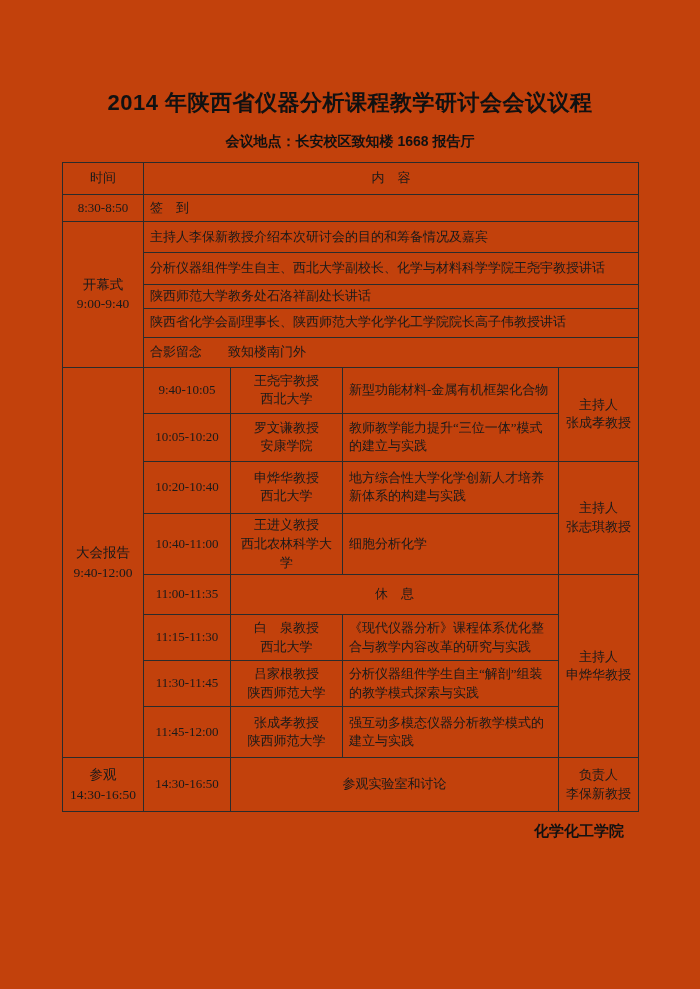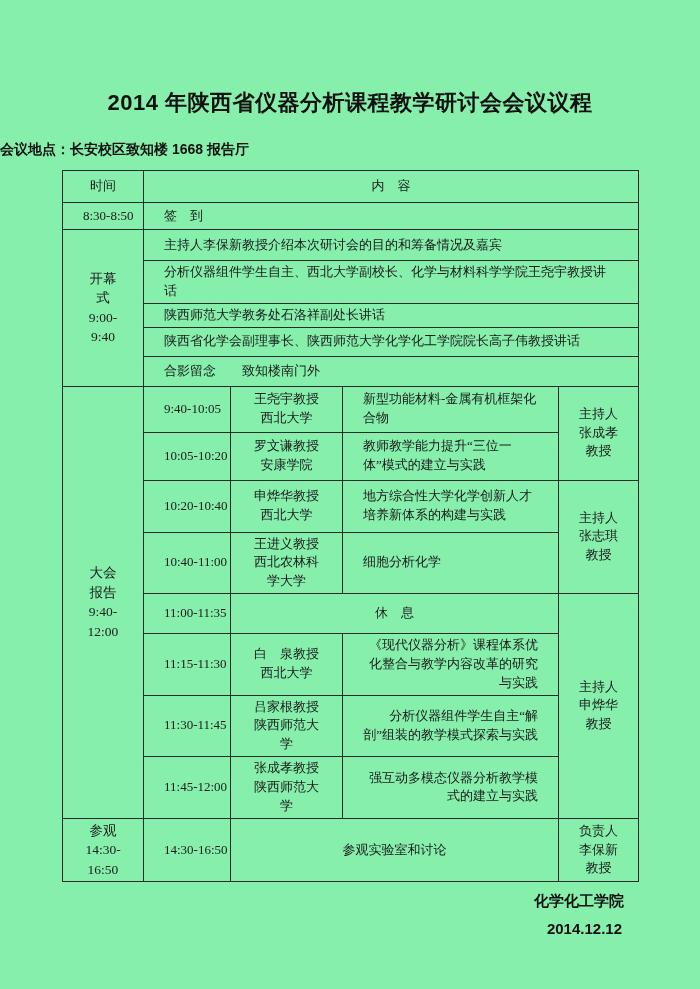--- a/index.html
+++ b/index.html
@@ -1,21 +1,21 @@
 <!DOCTYPE html>
 <html><head>
 <meta charset="utf-8">
 <style>
   * { margin: 0; padding: 0; box-sizing: border-box; }
   html, body { background: #ffffff; }
   .page {
     position: relative;
     width: 700px;
     height: 989px;
-    background: #86efac;
+    background: #c2410c;
     color: #1c1c1c;
     font-family: "Liberation Serif", serif;
     overflow: hidden;
   }
   .doc-title {
     margin-top: 88px;
     text-align: center;
     font-family: "Liberation Sans", sans-serif;
     font-weight: bold;
     font-size: 22px;
@@ -24,53 +24,53 @@
   }
   .doc-sub1 {
     margin-top: 33px;
     text-align: center;
     font-family: "Liberation Sans", sans-serif;
     font-weight: bold;
     font-size: 15px;
     color: #111;
   }
   .doc-sub2 {
-    margin-top: 23px;
-    text-align: left;
+    margin-top: 15px;
+    text-align: center;
     font-family: "Liberation Sans", sans-serif;
     font-weight: bold;
     font-size: 14px;
     color: #111;
   }
   table.agenda {
     border-collapse: collapse;
     table-layout: fixed;
     width: 576px;
     margin: 11px 0 0 62px;
     font-family: "Liberation Serif", serif;
     font-size: 13px;
     color: #1a1a1a;
   }
   table.agenda td {
     border: 1px solid #2b2b2b;
     vertical-align: middle;
-    padding: 2px 20px;
+    padding: 2px 6px;
     line-height: 1.45;
   }
   td.c-center { text-align: center; }
   td.c-left   { text-align: left; padding-left: 10px; }
   td.section-cell {
     text-align: center;
     font-size: 13.5px;
     line-height: 1.6;
   }
   td.time-cell { text-align: center; white-space: nowrap; padding-left: 2px; padding-right: 2px; }
   td.speaker-cell { text-align: center; line-height: 1.55; padding-left: 2px; padding-right: 2px; }
   td.topic-cell-left { text-align: left; padding-left: 8px; padding-right: 4px; }
-  td.topic-cell-center { text-align: right; padding-left: 6px; padding-right: 6px; }
+  td.topic-cell-center { text-align: left; padding-left: 6px; padding-right: 6px; }
   td.host-cell { text-align: center; line-height: 1.7; padding-left: 2px; padding-right: 2px; }
   .footer-org {
     margin-top: 10px;
     text-align: right;
     padding-right: 76px;
     font-family: "Liberation Sans", sans-serif;
     font-weight: bold;
     font-size: 15px;
     color: #111;
   }
@@ -218,15 +218,14 @@
       <td class="c-center" colspan="2">参观实验室和讨论</td>
       <td class="host-cell">
         <div>负责人</div>
         <div>李保新教授</div>
       </td>
     </tr>
   </tbody>
     </table>
 
   <div class="footer-org">化学化工学院</div>
-  <div class="footer-date">2014.12.12</div>
 
 </div>
 
 </body></html>

